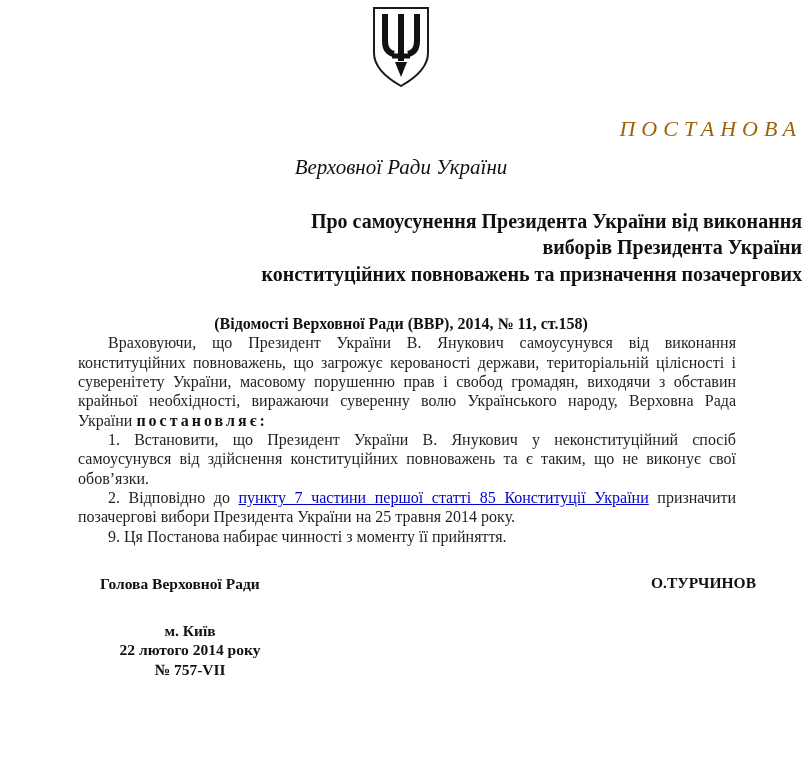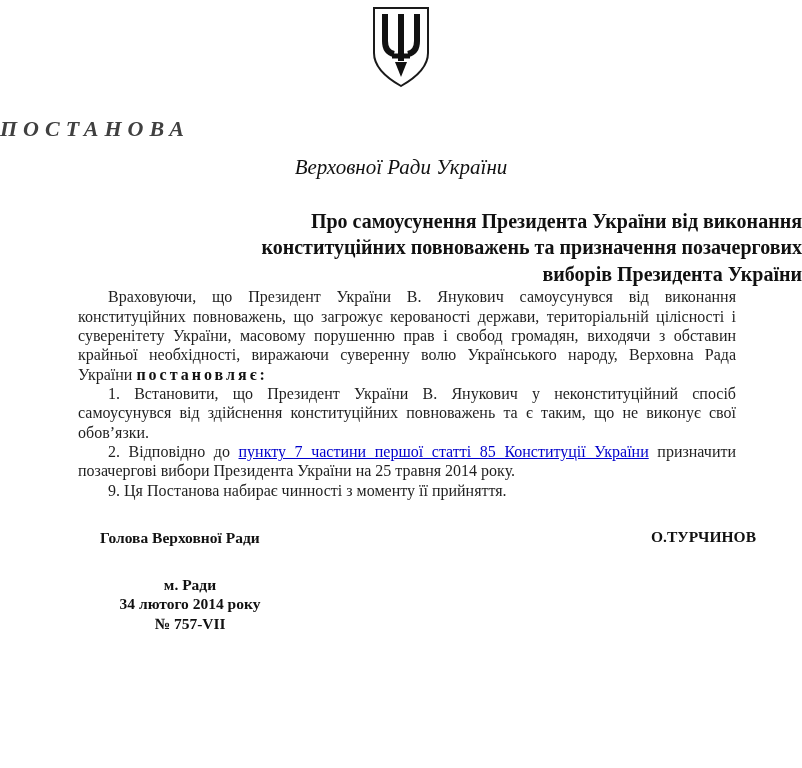--- a/index.html
+++ b/index.html
@@ -9,26 +9,26 @@
     height: 768px;
     background: #ffffff;
     overflow: hidden;
     font-family: "Liberation Serif", "DejaVu Serif", serif;
     color: #1f1f1f;
   }
   .emblem { display: block; margin: 5px auto 0 auto; }
 
   .doc-type {
     margin-top: 27px;
-    text-align: left;
+    text-align: right;
     font-size: 22px;
-    font-weight: bold;
+    font-weight: normal;
     font-style: italic;
     letter-spacing: 6px;
-    color: #404040;
+    color: #a16207;
   }
   .doc-authority {
     margin-top: 13px;
     text-align: center;
     font-size: 21px;
     font-weight: normal;
     font-style: italic;
     color: #111;
   }
   .doc-title {
@@ -97,24 +97,25 @@
     <path d="M23 51 H41" stroke="#111" stroke-width="5" fill="none"></path>
     <path d="M26 57 H38 L32 72 Z" fill="#111"></path>
   </svg>
 
   <div class="doc-type">ПОСТАНОВА</div>
 
   <div class="doc-authority">Верховної Ради України</div>
 
   <div class="doc-title">
     <div>Про самоусунення Президента України від виконання</div>
+    <div>виборів Президента України</div>
     <div>конституційних повноважень та призначення позачергових</div>
-    <div>виборів Президента України</div>
   </div>
 
+  <div class="citation">(Відомості Верховної Ради (ВВР), 2014, № 11, ст.158)</div>
 
   <div class="content">
 
     <p class="preamble"><span>Враховуючи, що Президент України В. Янукович самоусунувся від виконання конституційних повноважень, що загрожує керованості держави, територіальній цілісності і суверенітету України, масовому порушенню прав і свобод громадян, виходячи з обставин крайньої необхідності, виражаючи суверенну волю Українського народу, Верховна Рада України </span><span class="resolve-word">постановляє:</span></p>
 
     <p class="item"><span>1. Встановити, що Президент України В. Янукович у неконституційний спосіб самоусунувся від здійснення конституційних повноважень та є таким, що не виконує свої обов’язки.</span></p>
 
     <p class="item"><span>2. Відповідно до </span><a class="law-link" href="#">пункту 7 частини першої статті 85 Конституції України</a><span> призначити позачергові вибори Президента України на 25 травня 2014 року.</span></p>
 
     <p class="item"><span>9. Ця Постанова набирає чинності з моменту її прийняття.</span></p>
@@ -122,18 +123,18 @@
   </div>
 
   <div class="signature-row">
     <div class="sig-title">
       <div>Голова Верховної Ради</div>
     </div>
     <div class="sig-name">О.ТУРЧИНОВ</div>
   </div>
 
   <div class="footer-block">
-    <div>м. Ради</div>
-    <div>34 лютого 2014 року</div>
+    <div>м. Київ</div>
+    <div>22 лютого 2014 року</div>
     <div>№ 757-VII</div>
   </div>
 
 </div>
 
 </body></html>

